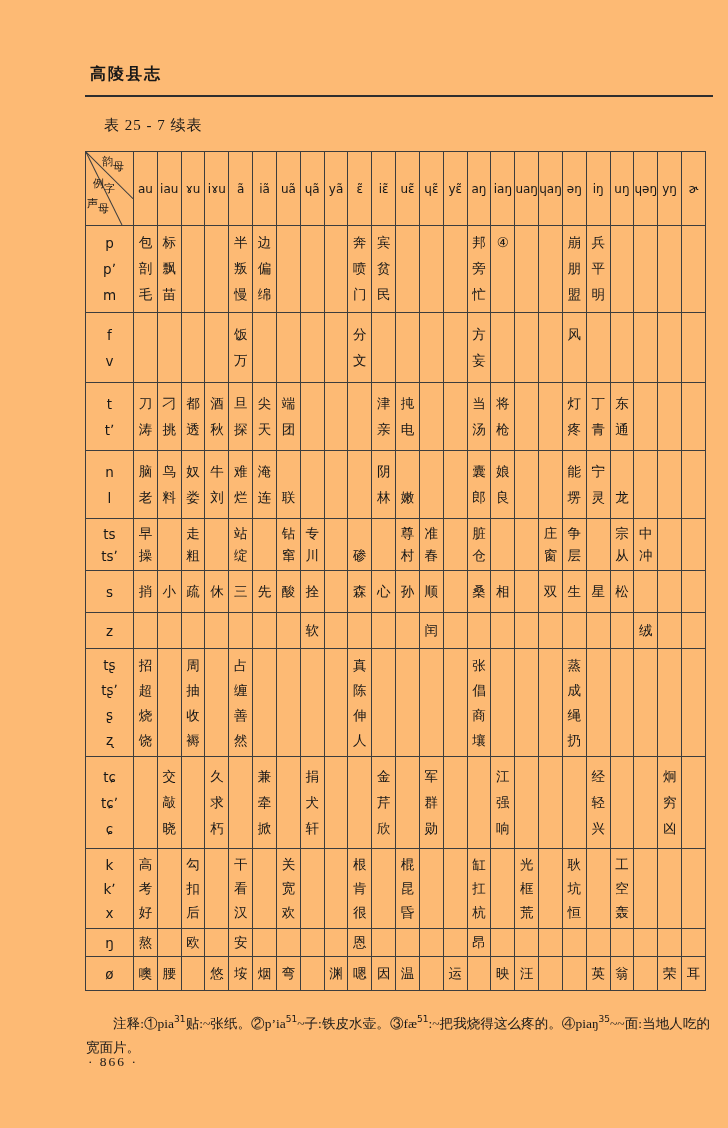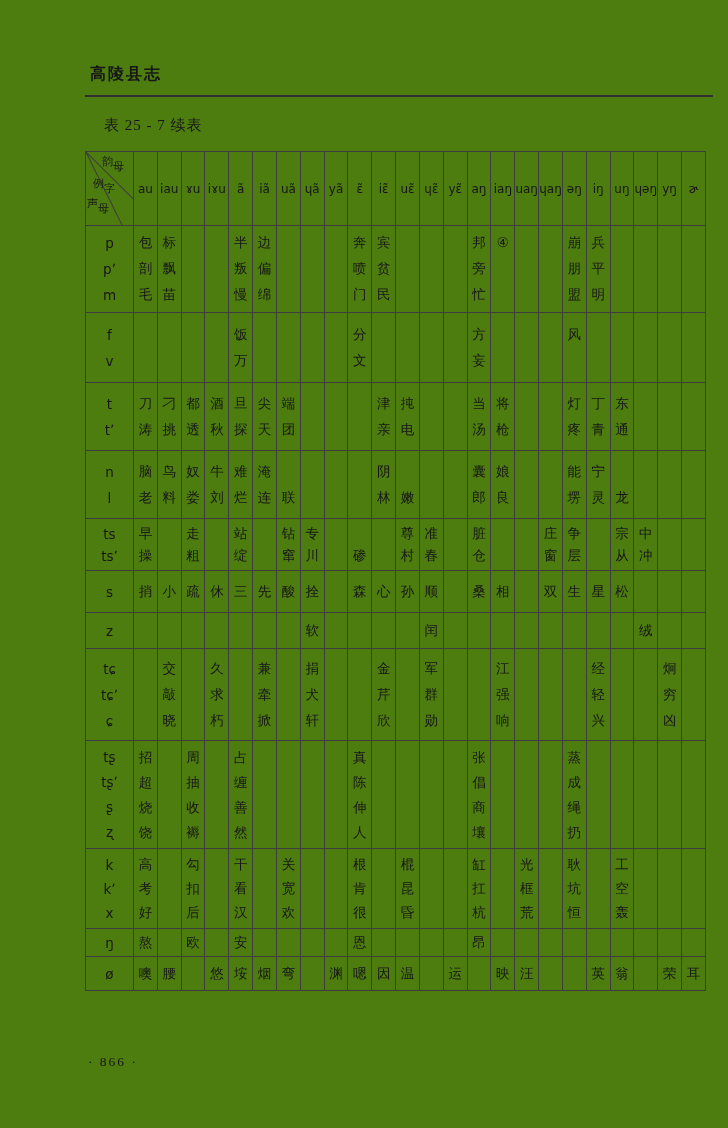--- a/index.html
+++ b/index.html
@@ -1,16 +1,16 @@
 <!DOCTYPE html>
 <html><head>
 <meta charset="utf-8">
 <style>
   html,body{margin:0;padding:0;background:#ffffff;}
-  .page{position:relative;width:728px;height:1128px;background:#4d7c0f;color:#171717;
+  .page{position:relative;width:728px;height:1128px;background:#fdba74;color:#171717;
         font-family:"Liberation Serif",serif;overflow:hidden;}
   .book-title{position:absolute;left:90px;top:64px;font-size:16px;letter-spacing:2px;font-weight:600;}
   .rule{position:absolute;left:85px;top:95px;width:628px;height:2px;background:#2e2e2e;}
   .caption{position:absolute;left:104px;top:116px;font-size:15px;letter-spacing:1px;}
   .tblwrap{position:absolute;left:85px;top:151px;}
   table.ph{border-collapse:collapse;table-layout:fixed;width:621px;}
   table.ph td{border:1px solid #3d3d3d;padding:0;text-align:center;vertical-align:middle;overflow:hidden;}
   td.corner{position:relative;width:47px;}
   td.corner svg{position:absolute;left:0;top:0;width:100%;height:100%;}
   td.corner svg line{stroke:#3d3d3d;stroke-width:1;}
@@ -755,147 +755,20 @@
             <td class="cell">
               <div style="line-height:26px">绒</div>
             </td>
             <td class="cell">
               <div style="line-height:26px">&nbsp;</div>
             </td>
             <td class="cell">
               <div style="line-height:26px">&nbsp;</div>
             </td>
           </tr>
-          <tr style="height:92px">
-            <td class="init">
-              <div style="line-height:26px">tɕ</div>
-              <div style="line-height:26px">tɕʼ</div>
-              <div style="line-height:26px">ɕ</div>
-            </td>
-            <td class="cell">
-              <div style="line-height:26px">&nbsp;</div>
-              <div style="line-height:26px">&nbsp;</div>
-              <div style="line-height:26px">&nbsp;</div>
-            </td>
-            <td class="cell">
-              <div style="line-height:26px">交</div>
-              <div style="line-height:26px">敲</div>
-              <div style="line-height:26px">晓</div>
-            </td>
-            <td class="cell">
-              <div style="line-height:26px">&nbsp;</div>
-              <div style="line-height:26px">&nbsp;</div>
-              <div style="line-height:26px">&nbsp;</div>
-            </td>
-            <td class="cell">
-              <div style="line-height:26px">久</div>
-              <div style="line-height:26px">求</div>
-              <div style="line-height:26px">朽</div>
-            </td>
-            <td class="cell">
-              <div style="line-height:26px">&nbsp;</div>
-              <div style="line-height:26px">&nbsp;</div>
-              <div style="line-height:26px">&nbsp;</div>
-            </td>
-            <td class="cell">
-              <div style="line-height:26px">兼</div>
-              <div style="line-height:26px">牵</div>
-              <div style="line-height:26px">掀</div>
-            </td>
-            <td class="cell">
-              <div style="line-height:26px">&nbsp;</div>
-              <div style="line-height:26px">&nbsp;</div>
-              <div style="line-height:26px">&nbsp;</div>
-            </td>
-            <td class="cell">
-              <div style="line-height:26px">捐</div>
-              <div style="line-height:26px">犬</div>
-              <div style="line-height:26px">轩</div>
-            </td>
-            <td class="cell">
-              <div style="line-height:26px">&nbsp;</div>
-              <div style="line-height:26px">&nbsp;</div>
-              <div style="line-height:26px">&nbsp;</div>
-            </td>
-            <td class="cell">
-              <div style="line-height:26px">&nbsp;</div>
-              <div style="line-height:26px">&nbsp;</div>
-              <div style="line-height:26px">&nbsp;</div>
-            </td>
-            <td class="cell">
-              <div style="line-height:26px">金</div>
-              <div style="line-height:26px">芹</div>
-              <div style="line-height:26px">欣</div>
-            </td>
-            <td class="cell">
-              <div style="line-height:26px">&nbsp;</div>
-              <div style="line-height:26px">&nbsp;</div>
-              <div style="line-height:26px">&nbsp;</div>
-            </td>
-            <td class="cell">
-              <div style="line-height:26px">军</div>
-              <div style="line-height:26px">群</div>
-              <div style="line-height:26px">勋</div>
-            </td>
-            <td class="cell">
-              <div style="line-height:26px">&nbsp;</div>
-              <div style="line-height:26px">&nbsp;</div>
-              <div style="line-height:26px">&nbsp;</div>
-            </td>
-            <td class="cell">
-              <div style="line-height:26px">&nbsp;</div>
-              <div style="line-height:26px">&nbsp;</div>
-              <div style="line-height:26px">&nbsp;</div>
-            </td>
-            <td class="cell">
-              <div style="line-height:26px">江</div>
-              <div style="line-height:26px">强</div>
-              <div style="line-height:26px">响</div>
-            </td>
-            <td class="cell">
-              <div style="line-height:26px">&nbsp;</div>
-              <div style="line-height:26px">&nbsp;</div>
-              <div style="line-height:26px">&nbsp;</div>
-            </td>
-            <td class="cell">
-              <div style="line-height:26px">&nbsp;</div>
-              <div style="line-height:26px">&nbsp;</div>
-              <div style="line-height:26px">&nbsp;</div>
-            </td>
-            <td class="cell">
-              <div style="line-height:26px">&nbsp;</div>
-              <div style="line-height:26px">&nbsp;</div>
-              <div style="line-height:26px">&nbsp;</div>
-            </td>
-            <td class="cell">
-              <div style="line-height:26px">经</div>
-              <div style="line-height:26px">轻</div>
-              <div style="line-height:26px">兴</div>
-            </td>
-            <td class="cell">
-              <div style="line-height:26px">&nbsp;</div>
-              <div style="line-height:26px">&nbsp;</div>
-              <div style="line-height:26px">&nbsp;</div>
-            </td>
-            <td class="cell">
-              <div style="line-height:26px">&nbsp;</div>
-              <div style="line-height:26px">&nbsp;</div>
-              <div style="line-height:26px">&nbsp;</div>
-            </td>
-            <td class="cell">
-              <div style="line-height:26px">炯</div>
-              <div style="line-height:26px">穷</div>
-              <div style="line-height:26px">凶</div>
-            </td>
-            <td class="cell">
-              <div style="line-height:26px">&nbsp;</div>
-              <div style="line-height:26px">&nbsp;</div>
-              <div style="line-height:26px">&nbsp;</div>
-            </td>
-          </tr>
           <tr style="height:108px">
             <td class="init">
               <div style="line-height:25px">tʂ</div>
               <div style="line-height:25px">tʂʼ</div>
               <div style="line-height:25px">ʂ</div>
               <div style="line-height:25px">ʐ</div>
             </td>
             <td class="cell">
               <div style="line-height:25px">招</div>
               <div style="line-height:25px">超</div>
@@ -1034,20 +907,147 @@
               <div style="line-height:25px">&nbsp;</div>
               <div style="line-height:25px">&nbsp;</div>
             </td>
             <td class="cell">
               <div style="line-height:25px">&nbsp;</div>
               <div style="line-height:25px">&nbsp;</div>
               <div style="line-height:25px">&nbsp;</div>
               <div style="line-height:25px">&nbsp;</div>
             </td>
           </tr>
+          <tr style="height:92px">
+            <td class="init">
+              <div style="line-height:26px">tɕ</div>
+              <div style="line-height:26px">tɕʼ</div>
+              <div style="line-height:26px">ɕ</div>
+            </td>
+            <td class="cell">
+              <div style="line-height:26px">&nbsp;</div>
+              <div style="line-height:26px">&nbsp;</div>
+              <div style="line-height:26px">&nbsp;</div>
+            </td>
+            <td class="cell">
+              <div style="line-height:26px">交</div>
+              <div style="line-height:26px">敲</div>
+              <div style="line-height:26px">晓</div>
+            </td>
+            <td class="cell">
+              <div style="line-height:26px">&nbsp;</div>
+              <div style="line-height:26px">&nbsp;</div>
+              <div style="line-height:26px">&nbsp;</div>
+            </td>
+            <td class="cell">
+              <div style="line-height:26px">久</div>
+              <div style="line-height:26px">求</div>
+              <div style="line-height:26px">朽</div>
+            </td>
+            <td class="cell">
+              <div style="line-height:26px">&nbsp;</div>
+              <div style="line-height:26px">&nbsp;</div>
+              <div style="line-height:26px">&nbsp;</div>
+            </td>
+            <td class="cell">
+              <div style="line-height:26px">兼</div>
+              <div style="line-height:26px">牵</div>
+              <div style="line-height:26px">掀</div>
+            </td>
+            <td class="cell">
+              <div style="line-height:26px">&nbsp;</div>
+              <div style="line-height:26px">&nbsp;</div>
+              <div style="line-height:26px">&nbsp;</div>
+            </td>
+            <td class="cell">
+              <div style="line-height:26px">捐</div>
+              <div style="line-height:26px">犬</div>
+              <div style="line-height:26px">轩</div>
+            </td>
+            <td class="cell">
+              <div style="line-height:26px">&nbsp;</div>
+              <div style="line-height:26px">&nbsp;</div>
+              <div style="line-height:26px">&nbsp;</div>
+            </td>
+            <td class="cell">
+              <div style="line-height:26px">&nbsp;</div>
+              <div style="line-height:26px">&nbsp;</div>
+              <div style="line-height:26px">&nbsp;</div>
+            </td>
+            <td class="cell">
+              <div style="line-height:26px">金</div>
+              <div style="line-height:26px">芹</div>
+              <div style="line-height:26px">欣</div>
+            </td>
+            <td class="cell">
+              <div style="line-height:26px">&nbsp;</div>
+              <div style="line-height:26px">&nbsp;</div>
+              <div style="line-height:26px">&nbsp;</div>
+            </td>
+            <td class="cell">
+              <div style="line-height:26px">军</div>
+              <div style="line-height:26px">群</div>
+              <div style="line-height:26px">勋</div>
+            </td>
+            <td class="cell">
+              <div style="line-height:26px">&nbsp;</div>
+              <div style="line-height:26px">&nbsp;</div>
+              <div style="line-height:26px">&nbsp;</div>
+            </td>
+            <td class="cell">
+              <div style="line-height:26px">&nbsp;</div>
+              <div style="line-height:26px">&nbsp;</div>
+              <div style="line-height:26px">&nbsp;</div>
+            </td>
+            <td class="cell">
+              <div style="line-height:26px">江</div>
+              <div style="line-height:26px">强</div>
+              <div style="line-height:26px">响</div>
+            </td>
+            <td class="cell">
+              <div style="line-height:26px">&nbsp;</div>
+              <div style="line-height:26px">&nbsp;</div>
+              <div style="line-height:26px">&nbsp;</div>
+            </td>
+            <td class="cell">
+              <div style="line-height:26px">&nbsp;</div>
+              <div style="line-height:26px">&nbsp;</div>
+              <div style="line-height:26px">&nbsp;</div>
+            </td>
+            <td class="cell">
+              <div style="line-height:26px">&nbsp;</div>
+              <div style="line-height:26px">&nbsp;</div>
+              <div style="line-height:26px">&nbsp;</div>
+            </td>
+            <td class="cell">
+              <div style="line-height:26px">经</div>
+              <div style="line-height:26px">轻</div>
+              <div style="line-height:26px">兴</div>
+            </td>
+            <td class="cell">
+              <div style="line-height:26px">&nbsp;</div>
+              <div style="line-height:26px">&nbsp;</div>
+              <div style="line-height:26px">&nbsp;</div>
+            </td>
+            <td class="cell">
+              <div style="line-height:26px">&nbsp;</div>
+              <div style="line-height:26px">&nbsp;</div>
+              <div style="line-height:26px">&nbsp;</div>
+            </td>
+            <td class="cell">
+              <div style="line-height:26px">炯</div>
+              <div style="line-height:26px">穷</div>
+              <div style="line-height:26px">凶</div>
+            </td>
+            <td class="cell">
+              <div style="line-height:26px">&nbsp;</div>
+              <div style="line-height:26px">&nbsp;</div>
+              <div style="line-height:26px">&nbsp;</div>
+            </td>
+          </tr>
           <tr style="height:80px">
             <td class="init">
               <div style="line-height:24px">k</div>
               <div style="line-height:24px">kʼ</div>
               <div style="line-height:24px">x</div>
             </td>
             <td class="cell">
               <div style="line-height:24px">高</div>
               <div style="line-height:24px">考</div>
               <div style="line-height:24px">好</div>
@@ -1318,14 +1318,15 @@
             <td class="cell">
               <div style="line-height:26px">荣</div>
             </td>
             <td class="cell">
               <div style="line-height:26px">耳</div>
             </td>
           </tr>
         </tbody>
       </table>
   </div>
+  <p class="footnote"><span>注释:①pia</span><sup>31</sup><span>贴:~张纸。②pʼia</span><sup>51</sup><span>~子:铁皮水壶。③fæ</span><sup>51</sup><span>:~把我烧得这么疼的。④piaŋ</span><sup>35</sup><span>~~面:当地人吃的宽面片。</span></p>
   <div class="page-label">· 866 ·</div>
 </div>
 
 </body></html>

